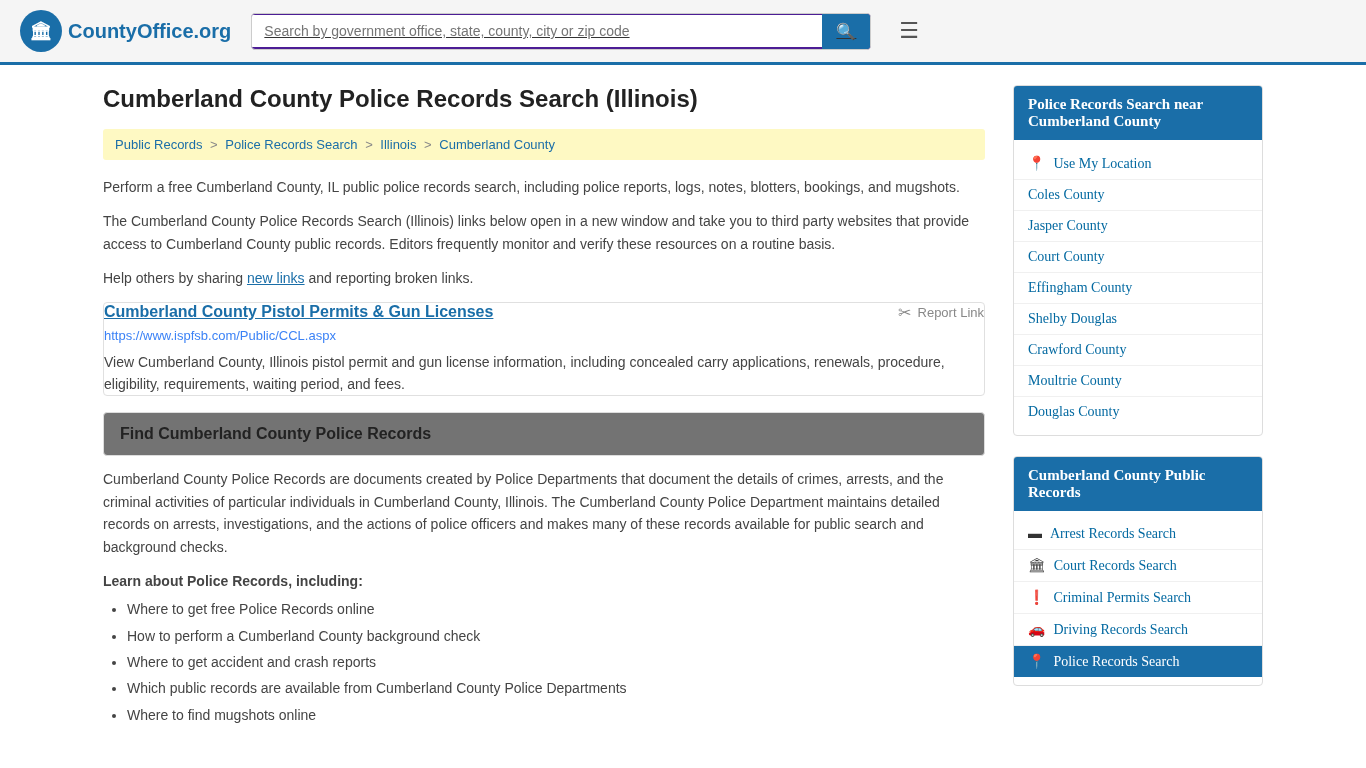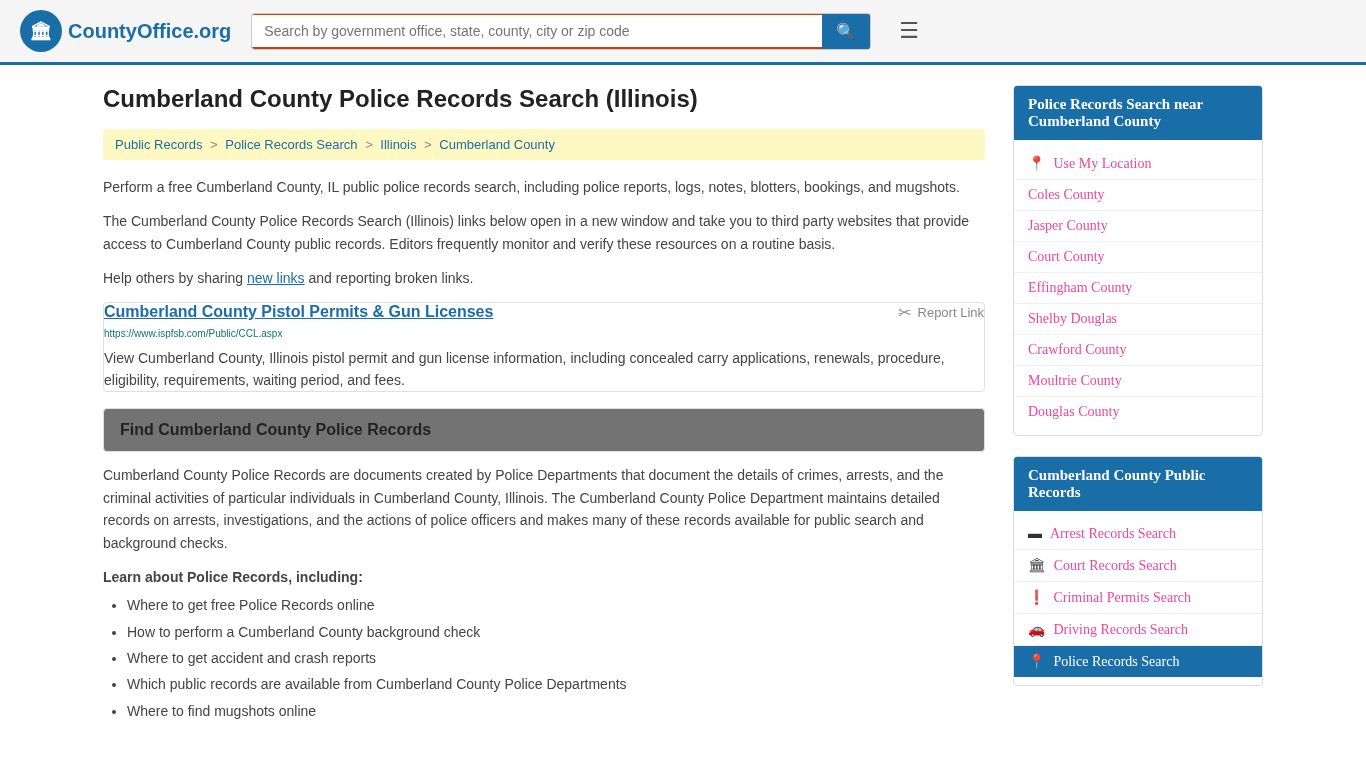--- a/index.html
+++ b/index.html
@@ -39,23 +39,24 @@
     }
     .logo-text span {
       color: #1a6ea8;
     }
     .search-bar-container {
       flex: 1;
       max-width: 620px;
       display: flex;
       align-items: center;
       border: 1px solid #ccc;
-      background: #c2410c;
+      background: #4c1d95;
       border-radius: 4px;
       overflow: hidden;
+      text-decoration: underline;
     }
     .search-input {
       flex: 1;
       border: none;
       outline: none;
       padding: 8px 12px;
       font-size: 14px;
       color: #999;
     }
     .search-btn {
@@ -146,22 +147,22 @@
       color: #888;
       font-size: 13px;
       cursor: pointer;
       background: none;
       border: none;
     }
     .report-icon {
       font-size: 16px;
     }
     .result-url {
-      color: #0f766e;
-      font-size: 10px;
+      color: #3b82f6;
+      font-size: 13px;
       margin-bottom: 8px;
     }
     .result-desc {
       color: #444;
       line-height: 1.6;
     }
 
     
     .find-section {
       background: #737373;
@@ -217,21 +218,21 @@
     .sidebar-item {
       display: flex;
       align-items: center;
       gap: 8px;
       padding: 7px 14px;
       cursor: pointer;
       border-bottom: 1px solid #f0f0f0;
     }
     .sidebar-item:last-child { border-bottom: none; }
     .sidebar-item a {
-      color: #ec4899;
+      color: #0369a1;
       text-decoration: none;
       font-size: 14px;
     }
     .sidebar-item .icon {
       font-size: 14px;
       flex-shrink: 0;
     }
     .sidebar-item.use-location {
       color: #555;
     }

